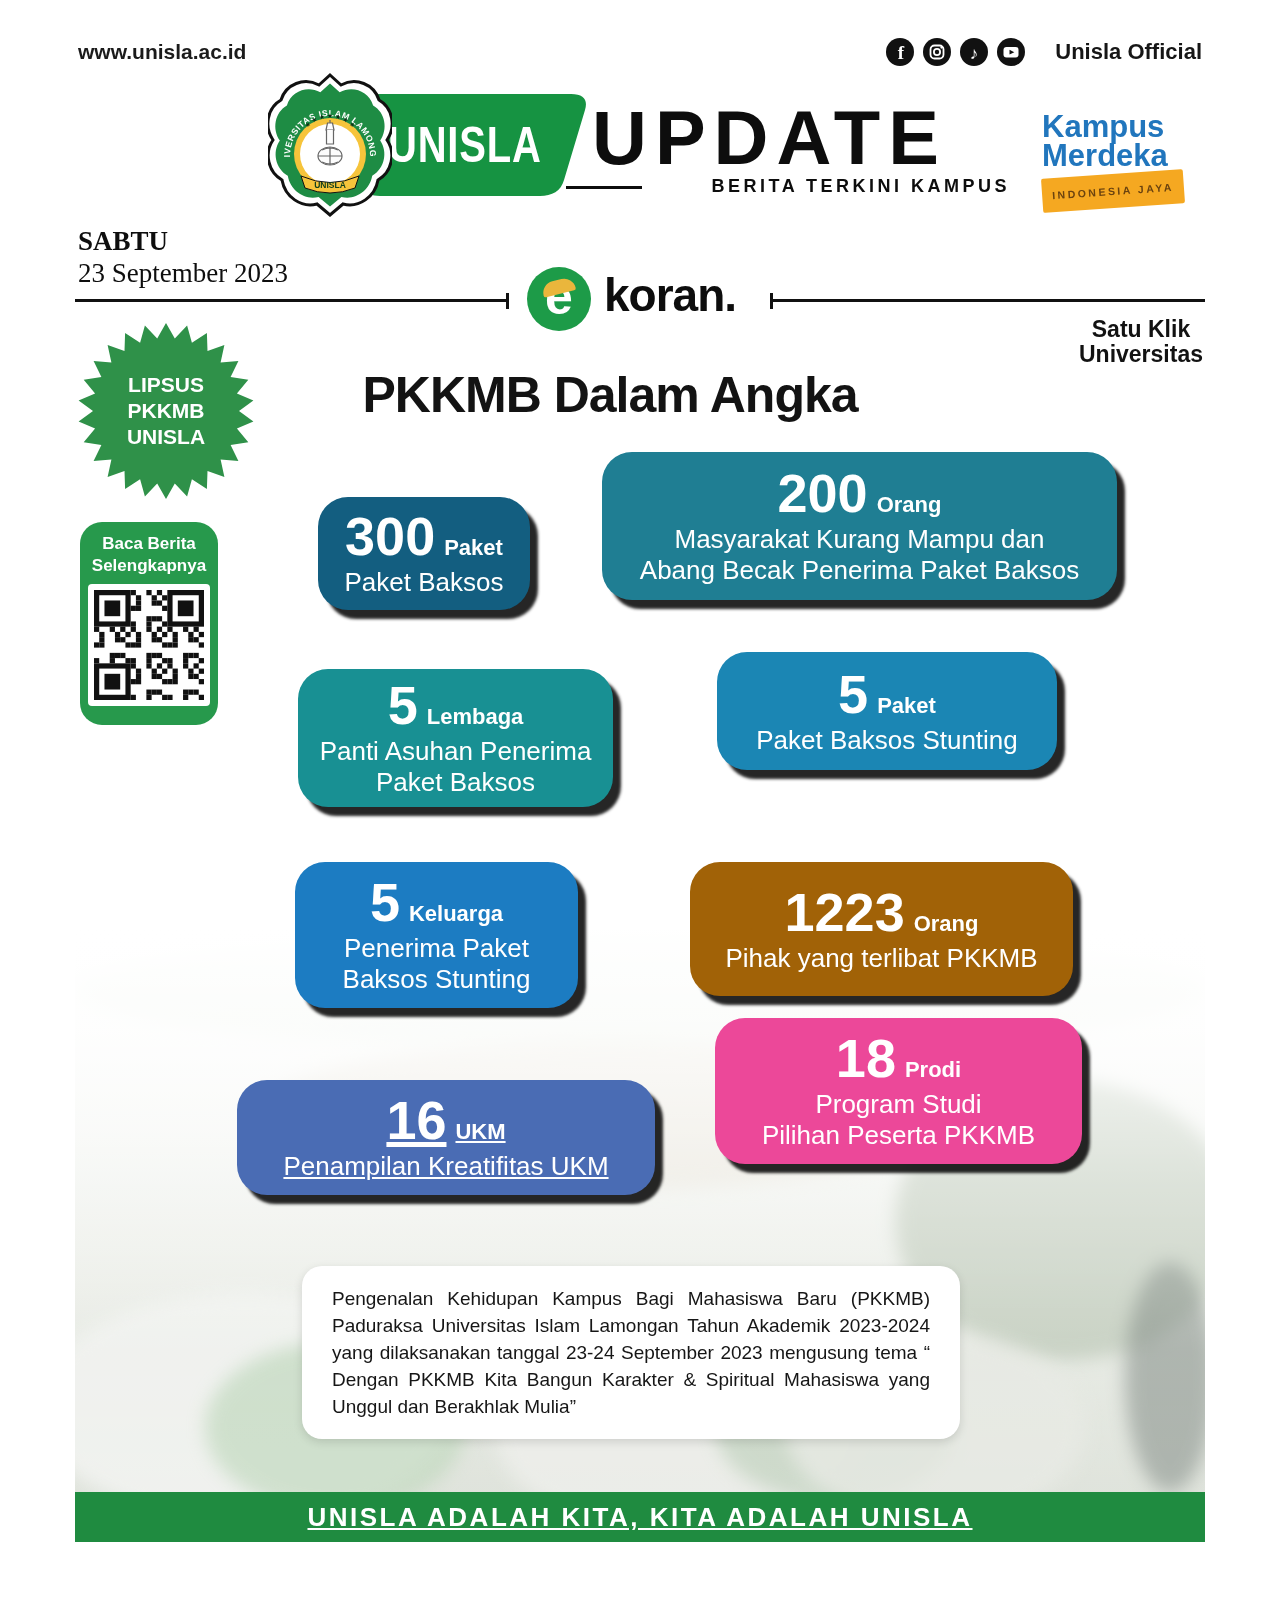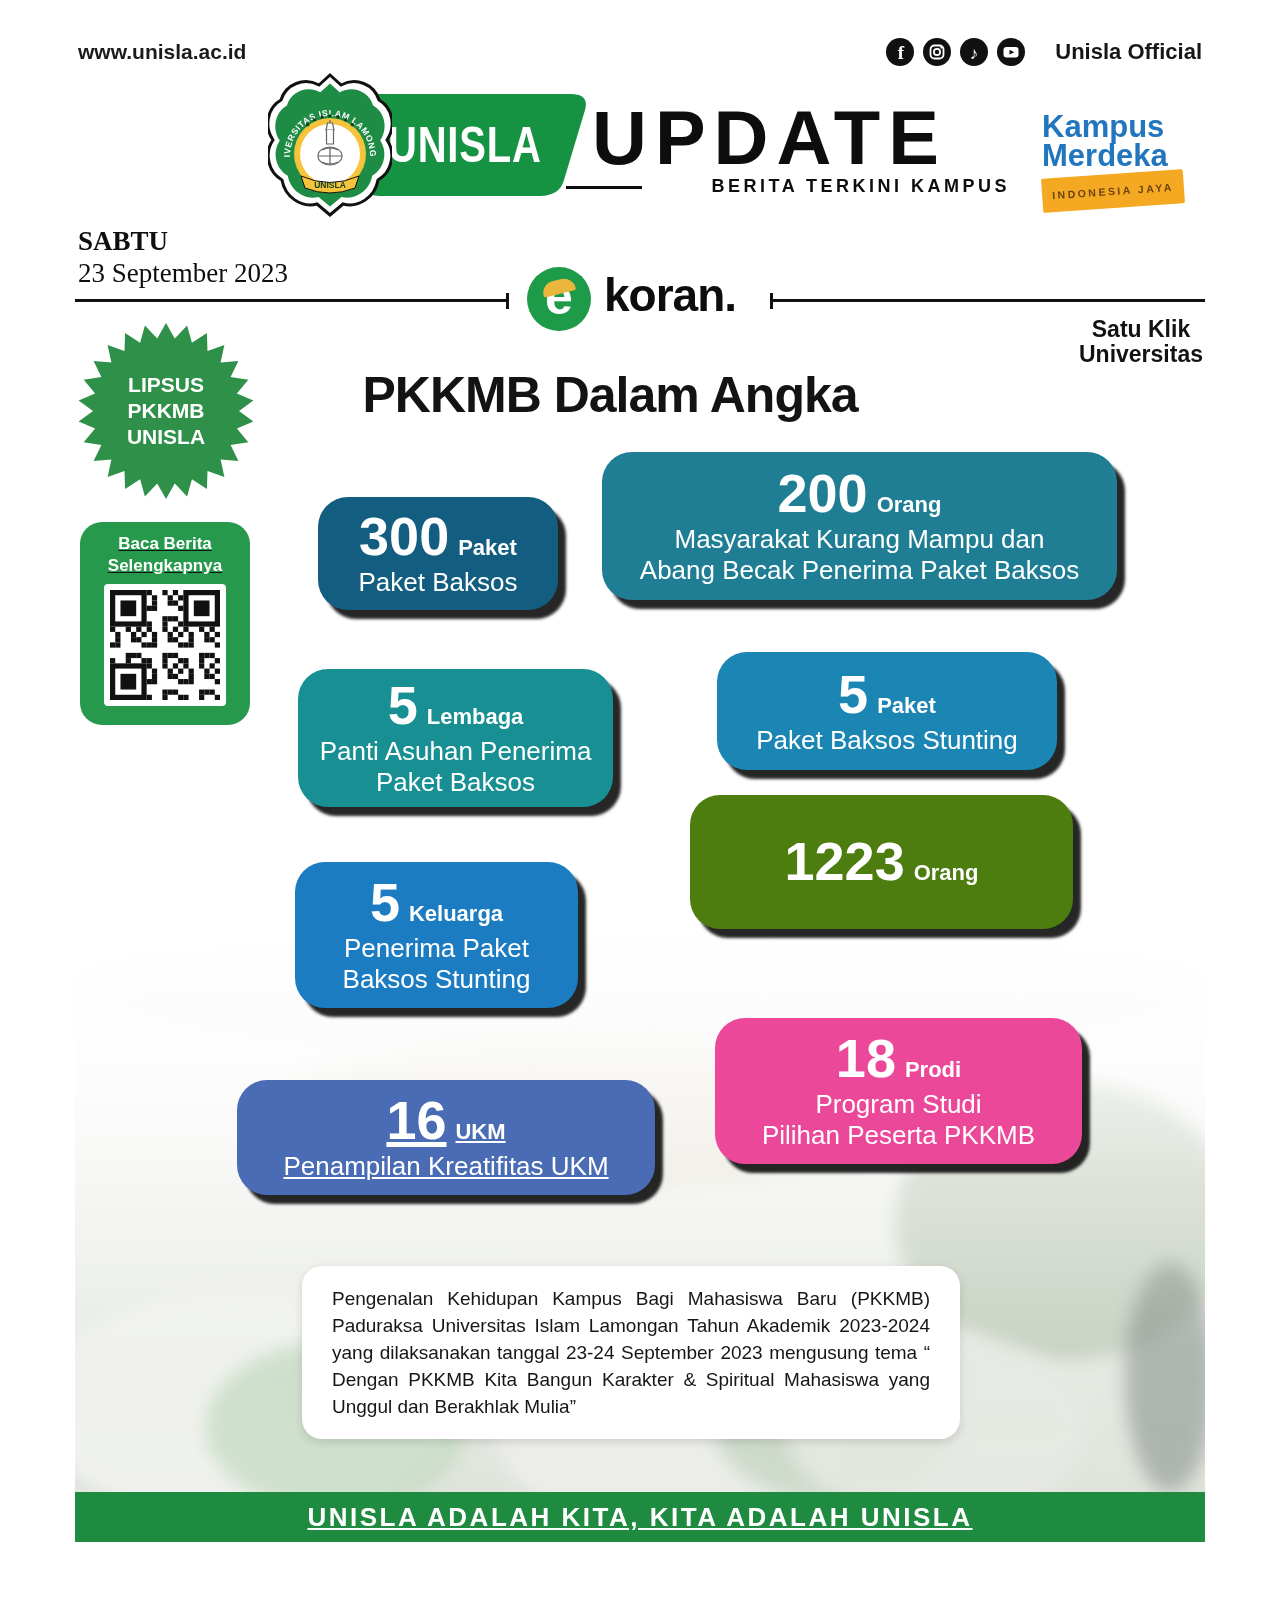--- a/index.html
+++ b/index.html
@@ -56,22 +56,22 @@
                  background:var(--ekoran-yellow,#eab63c);transform:rotate(-14deg);z-index:2;}
   .ekoran-e{position:absolute;inset:0;display:flex;align-items:center;justify-content:center;
             font-size:50px;font-weight:900;color:#fff;padding-bottom:4px;z-index:1;}
   .ekoran-word{left:604px;top:268px;font-size:46px;font-weight:900;letter-spacing:-1px;color:#0d0d0d;z-index:2;}
   .slogan{right:77px;top:317px;text-align:center;font-size:23px;font-weight:800;line-height:25px;color:#121212;}
 
   
   .lipsus{left:78px;top:322px;width:176px;height:178px;z-index:2;}
   .lipsus-text{position:absolute;inset:0;display:flex;flex-direction:column;align-items:center;
                justify-content:center;color:#fff;font-size:21px;font-weight:800;line-height:26px;text-align:center;}
-  .qr-card{left:80px;top:522px;width:170px;height:203px;border-radius:22px;background:var(--qr-green,#27994c);
-           z-index:2;text-align:center;text-decoration:underline;}
+  .qr-card{left:80px;top:522px;width:138px;height:203px;border-radius:22px;background:var(--qr-green,#27994c);
+           z-index:2;text-align:center;}
   .qr-label{padding-top:11px;color:#fff;font-size:17px;font-weight:800;line-height:22px;white-space:pre-line;}
   .qr-box{width:110px;height:110px;background:#fff;border-radius:4px;margin:7px auto 0;padding:6px;}
 
   
   .headline{left:40px;top:366px;width:1140px;text-align:center;font-size:50px;font-weight:900;
             letter-spacing:-1px;color:#131313;z-index:2;}
   .card{position:absolute;border-radius:30px;color:#fff;display:flex;flex-direction:column;align-items:center;
         justify-content:center;text-align:center;box-shadow:8px 9px 3px rgba(8,8,8,.88);z-index:3;}
   .num-row{display:flex;align-items:baseline;justify-content:center;gap:9px;}
   .num{font-weight:800;font-size:54px;line-height:1.02;}
@@ -318,21 +318,21 @@
           <rect x="72.8" y="112" width="5.6" height="5.6" fill="#111"></rect>
           <rect x="78.39999999999999" y="112" width="5.6" height="5.6" fill="#111"></rect>
           <rect x="95.19999999999999" y="112" width="5.6" height="5.6" fill="#111"></rect>
           <rect x="112" y="112" width="5.6" height="5.6" fill="#111"></rect>
         </svg>
     </div>
   </div>
 
   <div class="abs headline">PKKMB Dalam Angka</div>
 
-  <div class="card" style="left: 318px; top: 497px; width: 240px; height: 113px; background: rgb(19, 94, 128);">
+  <div class="card" style="left: 318px; top: 497px; width: 212px; height: 113px; background: rgb(19, 94, 128);">
     <div class="num-row">
         <span class="num">300</span>
         <span class="unit">Paket</span>
       </div>
     <div class="desc">Paket Baksos</div>
   </div>
 
   <div class="card" style="left: 602px; top: 452px; width: 515px; height: 148px; background: rgb(31, 126, 147);">
     <div class="num-row">
         <span class="num">200</span>
@@ -361,25 +361,26 @@
 
   <div class="card" style="left: 295px; top: 862px; width: 283px; height: 146px; background: rgb(28, 124, 194);">
     <div class="num-row">
         <span class="num">5</span>
         <span class="unit">Keluarga</span>
       </div>
     <div class="desc">Penerima Paket
 Baksos Stunting</div>
   </div>
 
-  <div class="card" style="left: 690px; top: 795px; width: 383px; height: 134px; background: #4d7c0f;">
+  <div class="card" style="left: 690px; top: 862px; width: 383px; height: 134px; background: #a16207;">
     <div class="num-row">
         <span class="num">1223</span>
         <span class="unit">Orang</span>
       </div>
+    <div class="desc">Pihak yang terlibat PKKMB</div>
   </div>
 
   <div class="card" style="left: 715px; top: 1018px; width: 367px; height: 146px; background: #ec4899;">
     <div class="num-row">
         <span class="num">18</span>
         <span class="unit">Prodi</span>
       </div>
     <div class="desc">Program Studi
 Pilihan Peserta PKKMB</div>
   </div>

